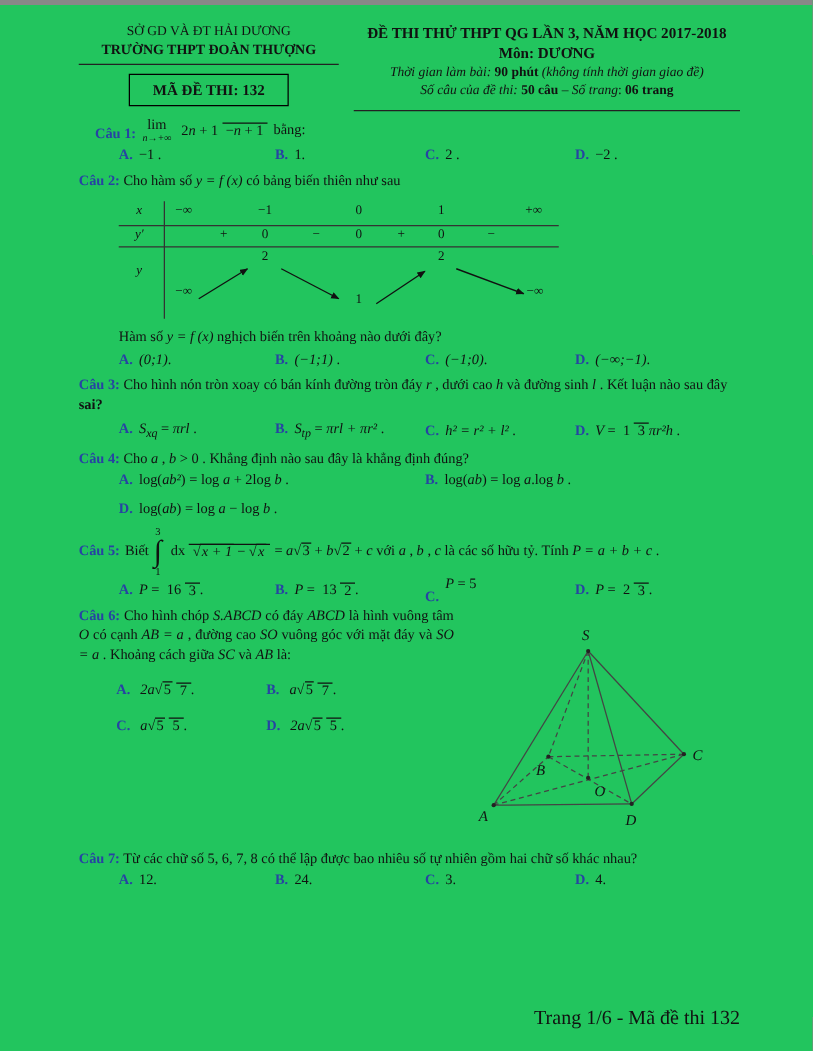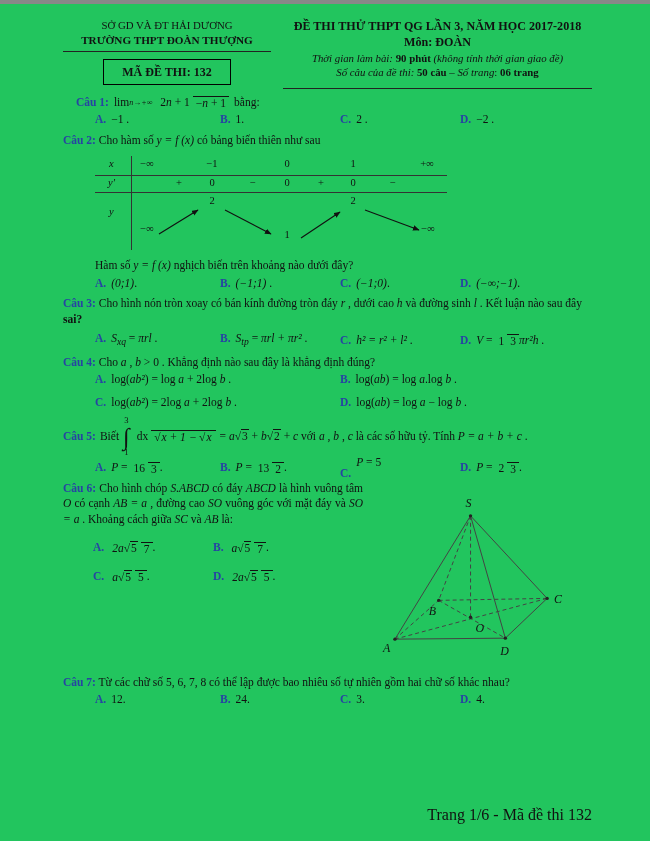--- a/index.html
+++ b/index.html
@@ -28,21 +28,21 @@
   .qlabel { color:#2743a3; font-weight:bold; }
   .ol { color:#2743a3; font-weight:bold; margin-right:5px; }
   .opts4 { display:grid; grid-template-columns:125px 120px 120px auto; padding-left:32px; margin-top:2px; align-items:center; }
   .opts2 { display:grid; grid-template-columns:245px auto; padding-left:32px; margin-top:2px; row-gap:7px; }
   .opt { white-space:nowrap; }
 
   .frac { display:inline-flex; flex-direction:row; align-items:center; vertical-align:middle; line-height:1.12; text-align:center; }
   .frac .fn { padding:0 3px; }
   .frac .fd { border-top:1px solid #111; padding:0 3px; }
 
-  .lim { display:inline-flex; align-items:center; line-height:1; vertical-align:middle; }
+  .lim { display:inline-flex; flex-direction:column; align-items:center; line-height:1; vertical-align:middle; }
   .lim .ls { font-size:8px; font-style:italic; margin-top:1px; }
 
   .sqrt { white-space:nowrap; }
   .sqrt .over { border-top:1px solid #111; padding:0 1px; }
 
   .intg { display:inline-flex; flex-direction:column; align-items:center; line-height:0.9; vertical-align:middle; }
   .intg .isym { font-size:24px; line-height:1; }
   .intg .ilim { font-size:8.5px; }
 
   
@@ -76,21 +76,21 @@
 
     <div class="hdr">
       <div class="h-left">
         <div class="l1">SỞ GD VÀ ĐT HẢI DƯƠNG</div>
         <div class="l2">TRƯỜNG THPT ĐOÀN THƯỢNG</div>
         <div class="rule"></div>
         <div class="codebox">MÃ ĐỀ THI: 132</div>
       </div>
       <div class="h-right">
         <div class="t1">ĐỀ THI THỬ THPT QG LẦN 3, NĂM HỌC 2017-2018</div>
-        <div class="t2">Môn: ĐOÀN</div>
+        <div class="t2">Môn: DƯƠNG</div>
         <div class="t3"><span class="it">Thời gian làm bài: </span><span class="bd">90 phút </span><span class="it">(không tính thời gian giao đề)</span></div>
         <div class="t4"><span class="it">Số câu của đề thi:  </span><span class="bd">50 câu</span><span> – </span><span class="it">Số trang</span><span>:  </span><span class="bd">06 trang</span></div>
         <div class="rule"></div>
       </div>
     </div>
 
 
     <div class="q" style="margin-top:6px;">
       <div style="display:flex; align-items:center; gap:5px; padding-left:13px;">
         <span class="qlabel" style="align-self:flex-end;">Câu 1:</span>
@@ -176,21 +176,20 @@
             </span><span><span class="it">πr²h</span><span> .</span></span>
         </span>
       </div>
     </div>
 
     <div class="q">
       <div><span class="qlabel">Câu 4:</span> <span><span>Cho </span><span class="it">a</span><span> , </span><span class="it">b</span><span> &gt; 0 . Khẳng định nào sau đây là khẳng định đúng?</span></span></div>
       <div class="opts2">
         <span class="opt"><span class="ol">A.</span><span><span>log(</span><span class="it">ab²</span><span>) = log </span><span class="it">a</span><span> + 2log </span><span class="it">b</span><span> .</span></span></span>
         <span class="opt"><span class="ol">B.</span><span><span>log(</span><span class="it">ab</span><span>) = log </span><span class="it">a</span><span>.log </span><span class="it">b</span><span> .</span></span></span>
-        <span class="opt"><span class="ol">C.</span><span><span>log(</span><span class="it">ab²</span><span>) = 2log </span><span class="it">a</span><span> + 2log </span><span class="it">b</span><span> .</span></span></span>
         <span class="opt"><span class="ol">D.</span><span><span>log(</span><span class="it">ab</span><span>) = log </span><span class="it">a</span><span> − log </span><span class="it">b</span><span> .</span></span></span>
       </div>
     </div>
 
     <div class="q">
       <div class="q5line">
         <span class="qlabel">Câu 5:</span>
         <span>Biết</span>
         <span class="intg">
           <span class="ilim">3</span>

